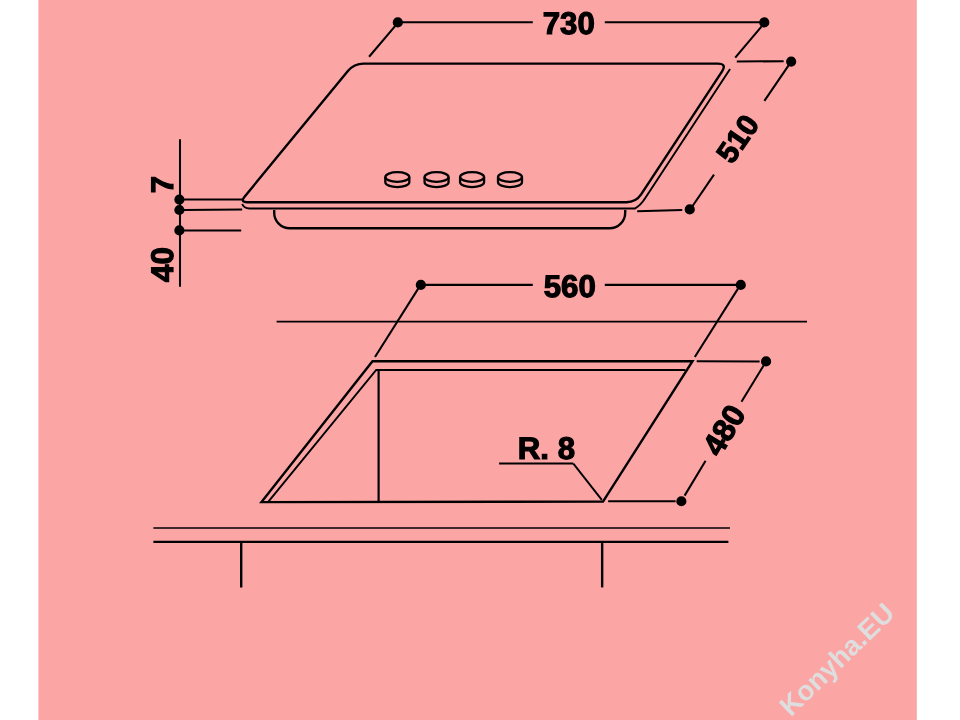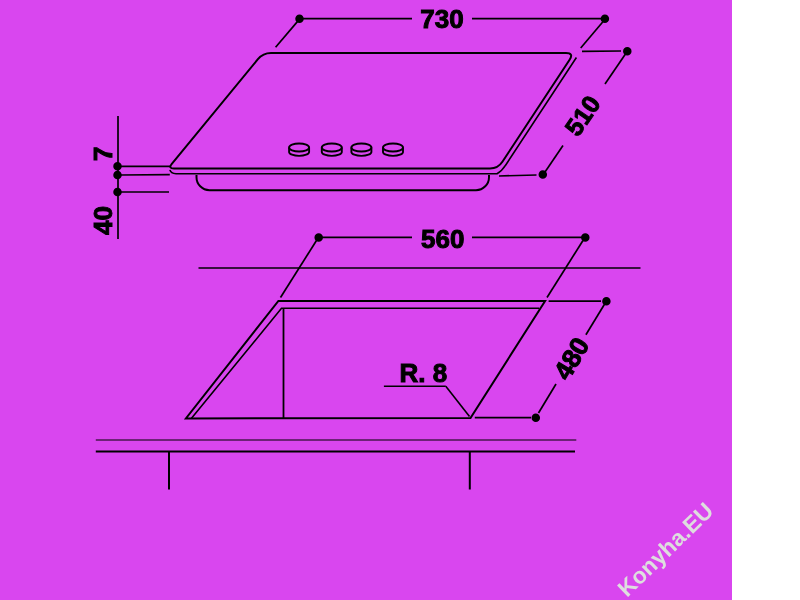--- a/index.html
+++ b/index.html
@@ -1,16 +1,16 @@
 <!DOCTYPE html>
 <html><head>
 <meta charset="utf-8">
 <style>
   html,body{margin:0;padding:0;background:#ffffff;}
-  .wrap{position:relative;width:732px;height:600px;background:#d946ef;overflow:hidden;}
+  .wrap{position:relative;width:732px;height:600px;background:#fca5a5;overflow:hidden;margin-left:32px;}
   svg{position:absolute;left:0;top:0;}
   text{font-family:"Liberation Sans",sans-serif;font-weight:bold;fill:#000;}
 </style>
 </head>
 <body>
 <div class="wrap">
 <svg width="800" height="600" viewBox="0 0 800 600">
   <g fill="none" stroke="#000">
 
     <path d="M 271 53 L 566 53 Q 574 53 569.6 59.7 L 502.4 161.8 Q 498 168.5 490 168.5 L 174 168.5 Q 168 168.5 171.8 163.9 L 257.9 59.2 Q 263 53 271 53 Z" stroke-width="2"></path>

